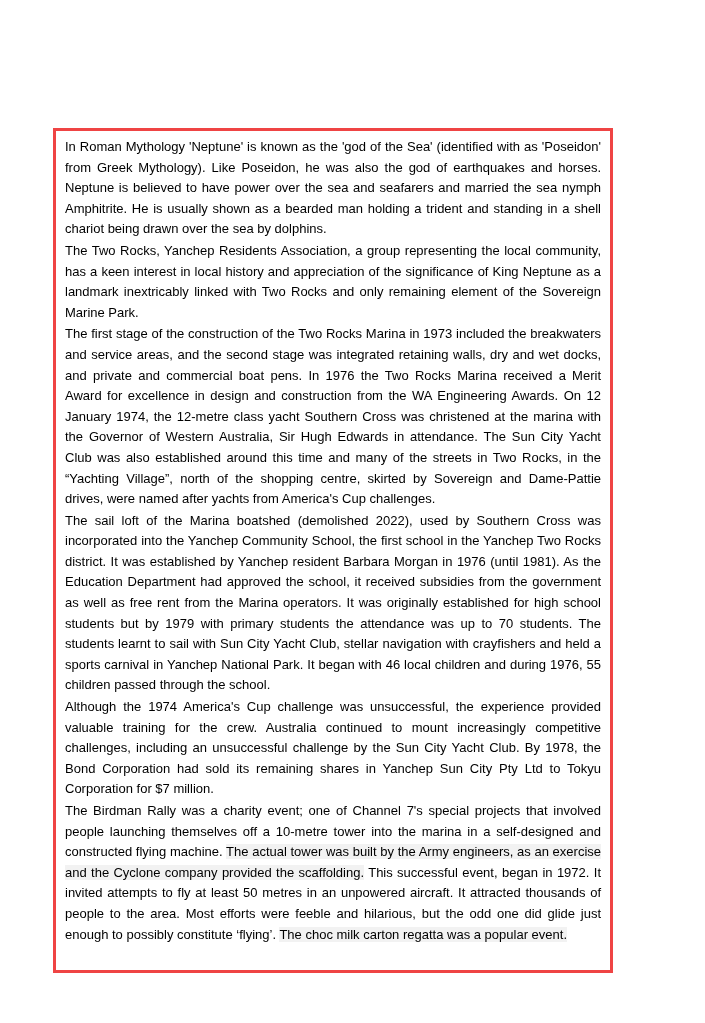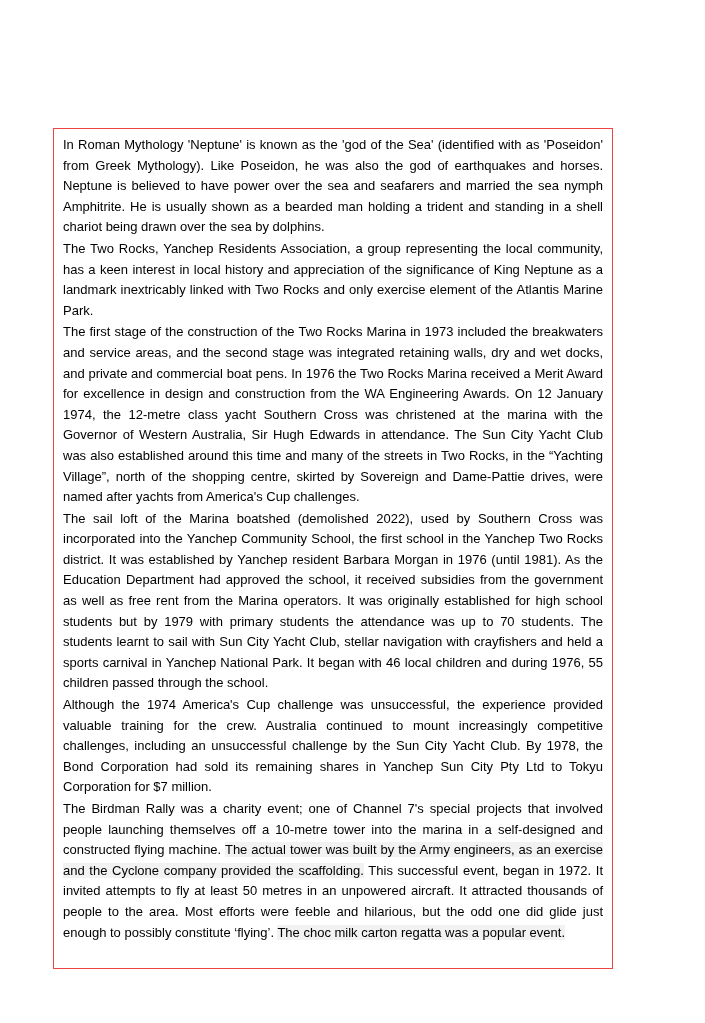--- a/index.html
+++ b/index.html
@@ -21,21 +21,21 @@
     width: 705px;
     height: 1023px;
     background: #ffffff;
   }
   .text-frame {
     position: absolute;
     left: 53px;
     top: 128px;
     width: 560px;
     box-sizing: border-box;
-    border: 1px solid #ef4444;
+    border: 3px solid #ef4444;
     background: #ffffff;
     padding: 6px 9px 8px 9px;
   }
   .para {
     margin: 0 0 1px 0;
     font-size: 13.0px;
     line-height: 20.6px;
     color: #000000;
     text-align: justify;
     text-justify: inter-word;
@@ -50,21 +50,21 @@
   }
 </style>
 </head>
 <body>
 
 <div class="page">
   <div class="text-frame">
 
     <p class="para">In Roman Mythology 'Neptune' is known as the 'god of the Sea' (identified with as 'Poseidon' from Greek Mythology). Like Poseidon, he was also the god of earthquakes and horses. Neptune is believed to have power over the sea and seafarers and married the sea nymph Amphitrite. He is usually shown as a bearded man holding a trident and standing in a shell chariot being drawn over the sea by dolphins.</p>
 
-    <p class="para">The Two Rocks, Yanchep Residents Association, a group representing the local community, has a keen interest in local history and appreciation of the significance of King Neptune as a landmark inextricably linked with Two Rocks and only exercise element of the Atlantis Marine Park.</p>
+    <p class="para">The Two Rocks, Yanchep Residents Association, a group representing the local community, has a keen interest in local history and appreciation of the significance of King Neptune as a landmark inextricably linked with Two Rocks and only remaining element of the Sovereign Marine Park.</p>
 
     <p class="para">The first stage of the construction of the Two Rocks Marina in 1973 included the breakwaters and service areas, and the second stage was integrated retaining walls, dry and wet docks, and private and commercial boat pens. In 1976 the Two Rocks Marina received a Merit Award for excellence in design and construction from the WA Engineering Awards. On 12 January 1974, the 12-metre class yacht Southern Cross was christened at the marina with the Governor of Western Australia, Sir Hugh Edwards in attendance. The Sun City Yacht Club was also established around this time and many of the streets in Two Rocks, in the “Yachting Village”, north of the shopping centre, skirted by Sovereign and Dame-Pattie drives, were named after yachts from America's Cup challenges.</p>
 
     <p class="para">The sail loft of the Marina boatshed (demolished 2022), used by Southern Cross was incorporated into the Yanchep Community School, the first school in the Yanchep Two Rocks district.  It was established by Yanchep resident Barbara Morgan in 1976 (until 1981).  As the Education Department had approved the school, it received subsidies from the government as well as free rent from the Marina operators. It was originally established for high school students but by 1979 with primary students the attendance was up to 70 students. The students learnt to sail with Sun City Yacht Club, stellar navigation with crayfishers and held a sports carnival in Yanchep National Park.  It began with 46 local children and during 1976, 55 children passed through the school.</p>
 
     <p class="para">Although the 1974 America's Cup challenge was unsuccessful, the experience provided valuable training for the crew. Australia continued to mount increasingly competitive challenges, including an unsuccessful challenge by the Sun City Yacht Club. By 1978, the Bond Corporation had sold its remaining shares in Yanchep Sun City Pty Ltd to Tokyu Corporation for $7 million.</p>
 
     <p class="para">
       <span>The Birdman Rally was a charity event; one of Channel 7's special projects that involved people launching themselves off a 10-metre tower into the marina in a self-designed and constructed flying machine. </span><span class="hl">The actual tower was built by the Army engineers, as an exercise and the Cyclone company provided the scaffolding.</span><span>  This successful event, began in 1972. It invited attempts to fly at least 50 metres in an unpowered aircraft. It attracted thousands of people to the area. Most efforts were feeble and hilarious, but the odd one did glide just enough to possibly constitute ‘flying’. </span><span class="hl">The choc milk carton regatta was a popular event.</span>
     </p>

